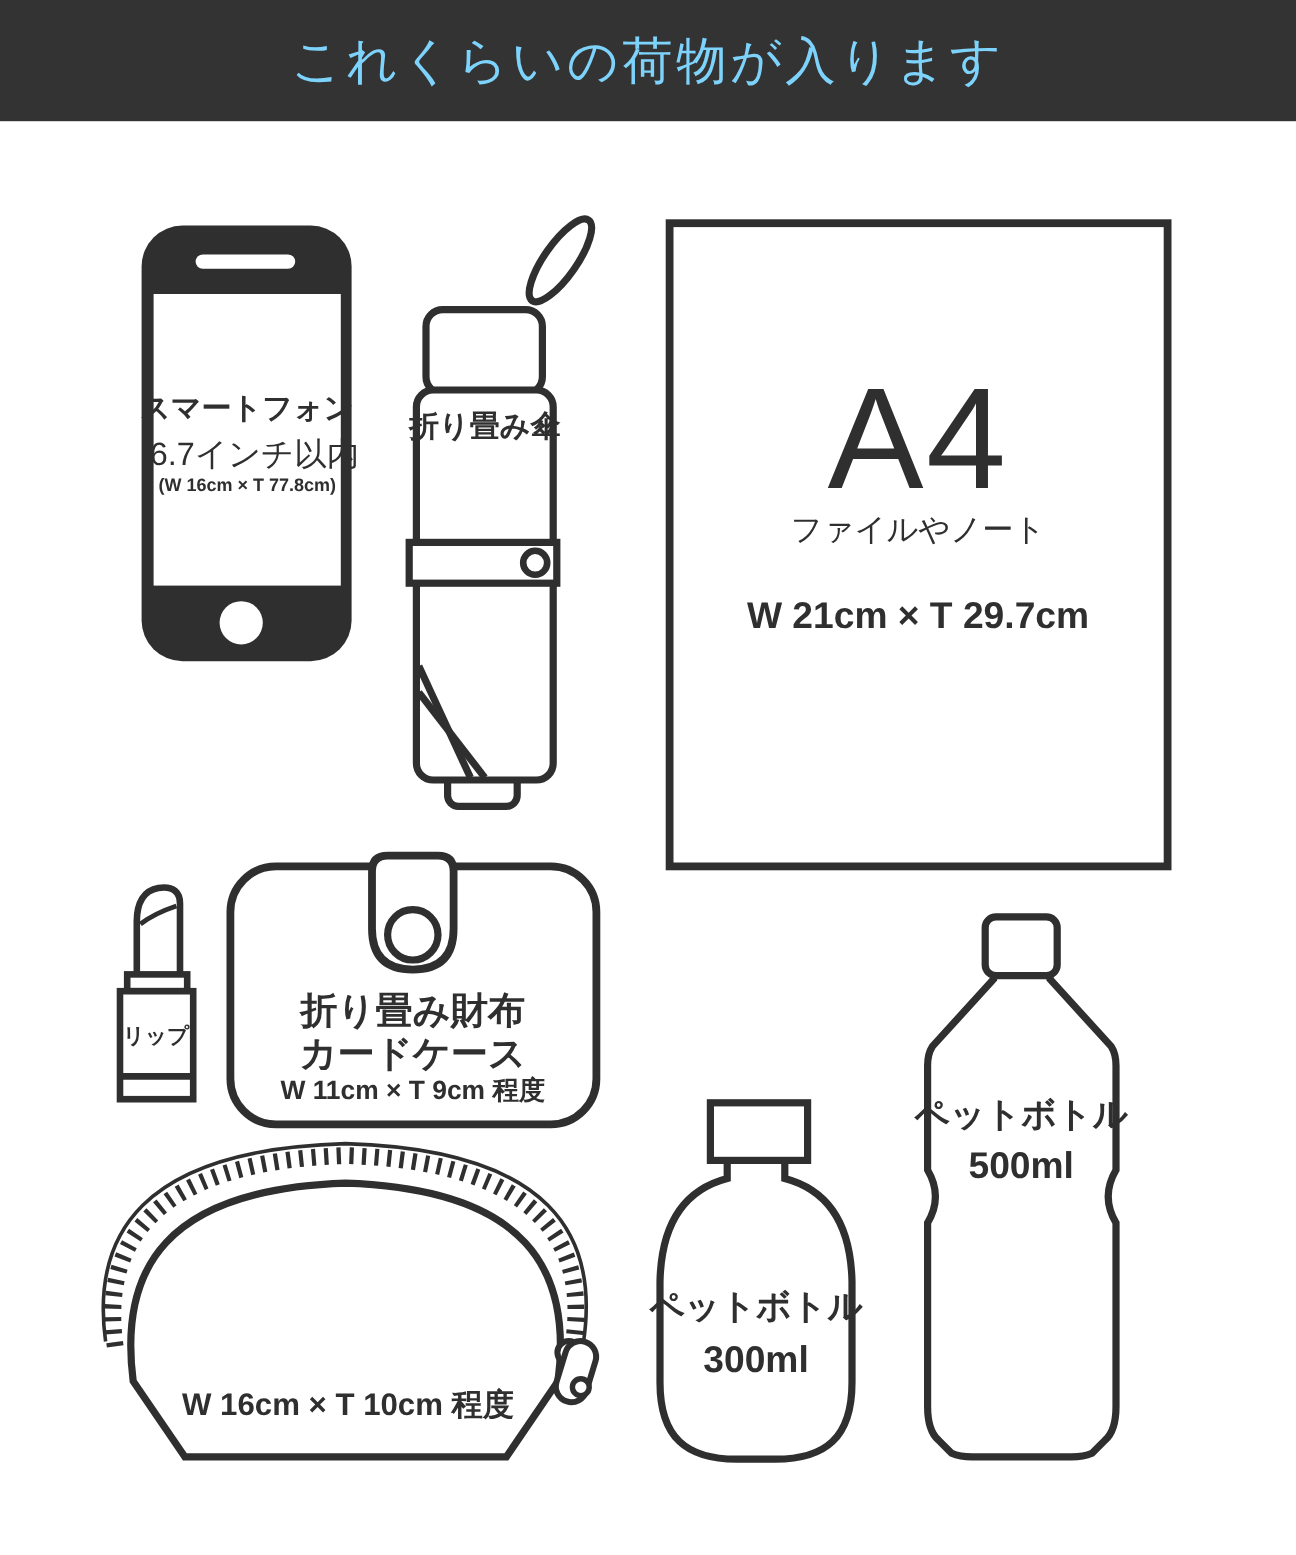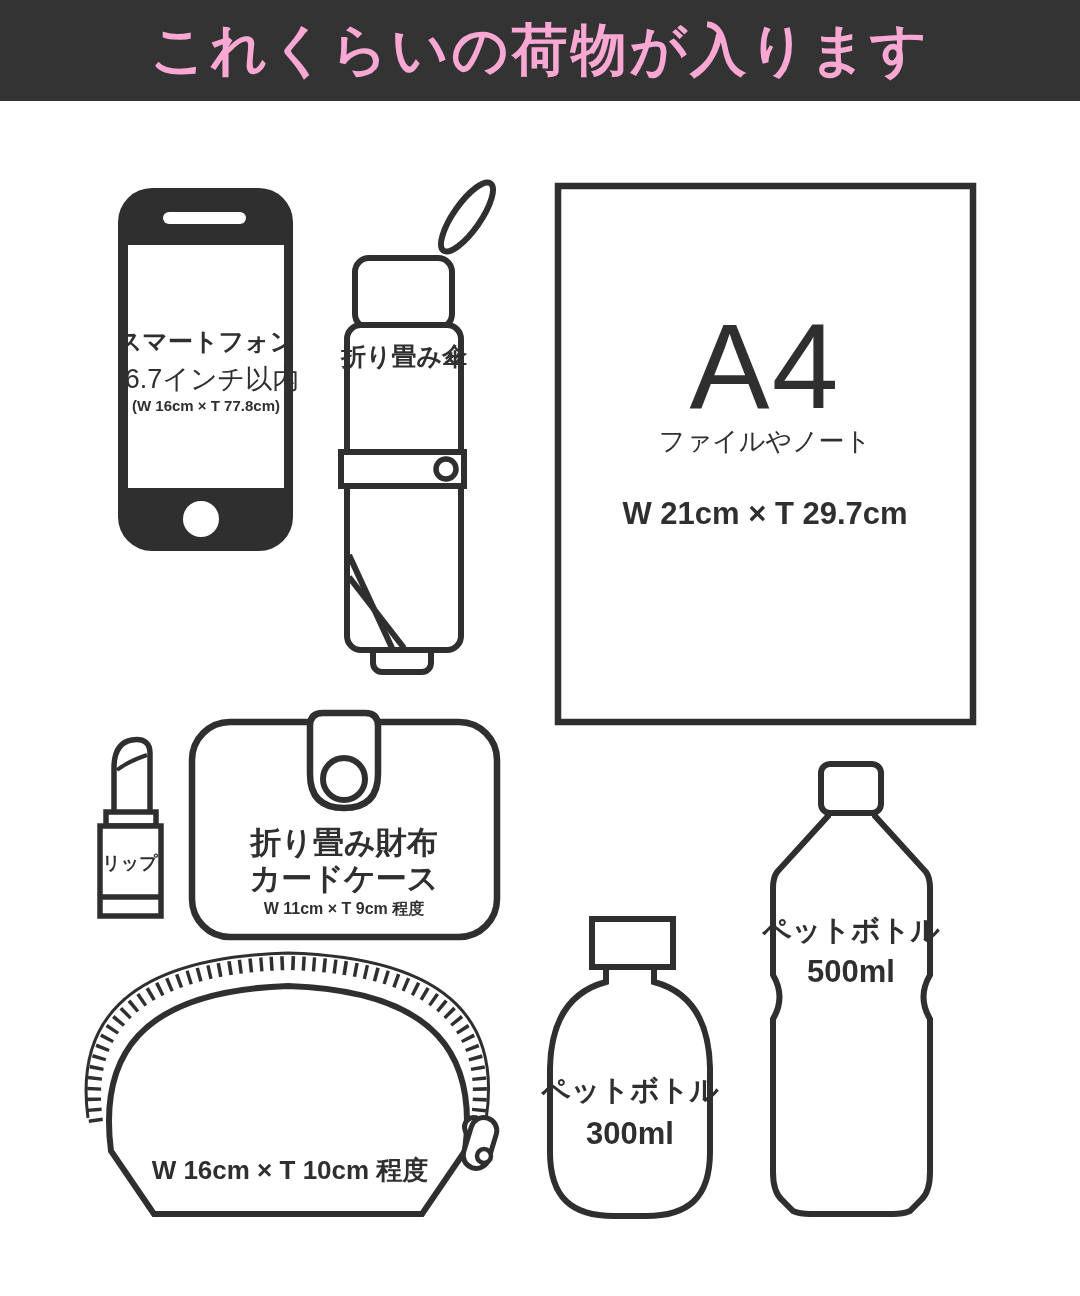--- a/index.html
+++ b/index.html
@@ -15,23 +15,23 @@
   .header {
     position: absolute;
     left: 0; top: 0;
     width: 1080px; height: 101px;
     background: #333333;
     display: flex;
     align-items: center;
     justify-content: center;
   }
   .header .title {
-    color: #f9a8d4;
-    font-size: 56px;
-    font-weight: 700;
+    color: #7dd3fc;
+    font-size: 42px;
+    font-weight: 400;
     letter-spacing: 3px;
     white-space: nowrap;
   }
   .art {
     position: absolute;
     left: 0; top: 0;
     width: 1080px; height: 1296px;
   }
   .lbl {
     position: absolute;
@@ -43,21 +43,21 @@
   }
   .phone-name   { font-size: 25px; font-weight: 700; }
   .phone-size   { font-size: 27px; font-weight: 500; padding-left: 12px; }
   .phone-dims   { font-size: 15px; font-weight: 700; }
   .umbrella-name{ font-size: 25px; font-weight: 700; }
   .a4-big      { font-size: 120px; font-weight: 400; letter-spacing: 2px; }
   .a4-sub      { font-size: 26px;  font-weight: 500; }
   .a4-dims     { font-size: 31px;  font-weight: 700; }
   .lip-name    { font-size: 18px;  font-weight: 700; }
   .wallet-name { font-size: 31px;  font-weight: 700; }
-  .wallet-dims { font-size: 16px;  font-weight: 600; }
+  .wallet-dims { font-size: 22px;  font-weight: 600; }
   .pouch-name  { font-size: 44px;  font-weight: 800; }
   .pouch-dims  { font-size: 26px;  font-weight: 600; }
   .bottle-name { font-size: 29px;  font-weight: 700; }
   .bottle-vol  { font-size: 31px;  font-weight: 600; }
 </style>
 </head>
 <body>
 
 <div class="page">
 

